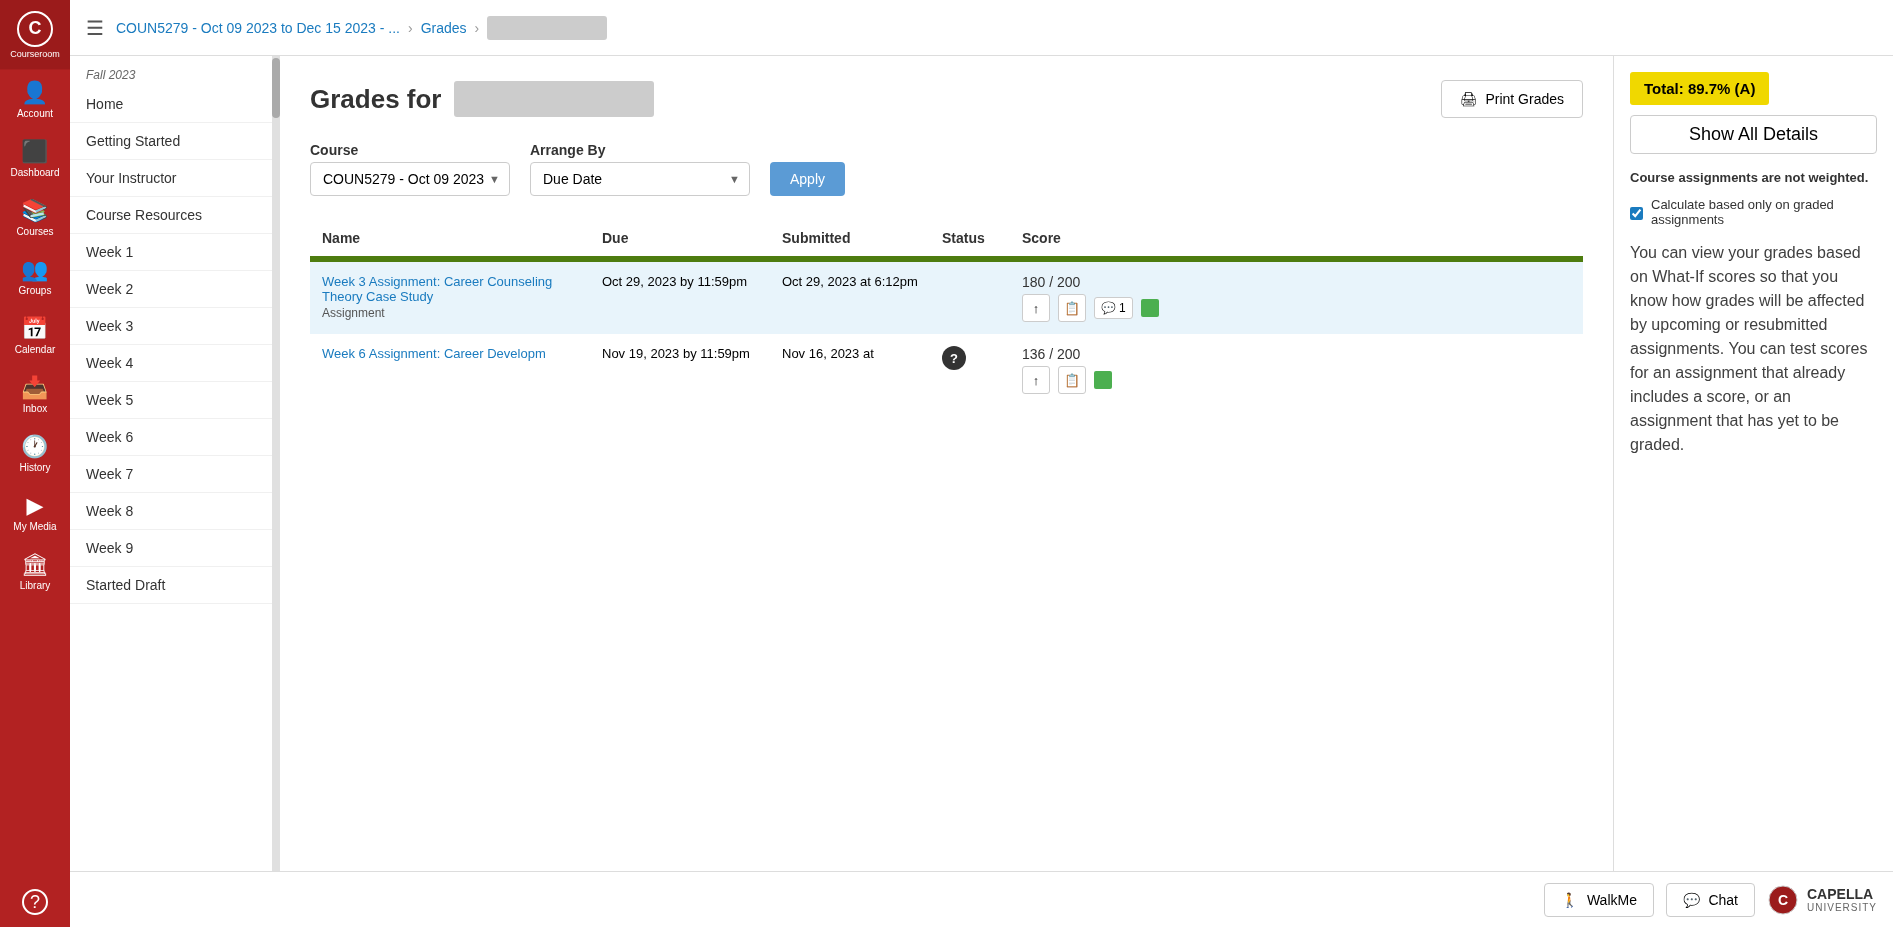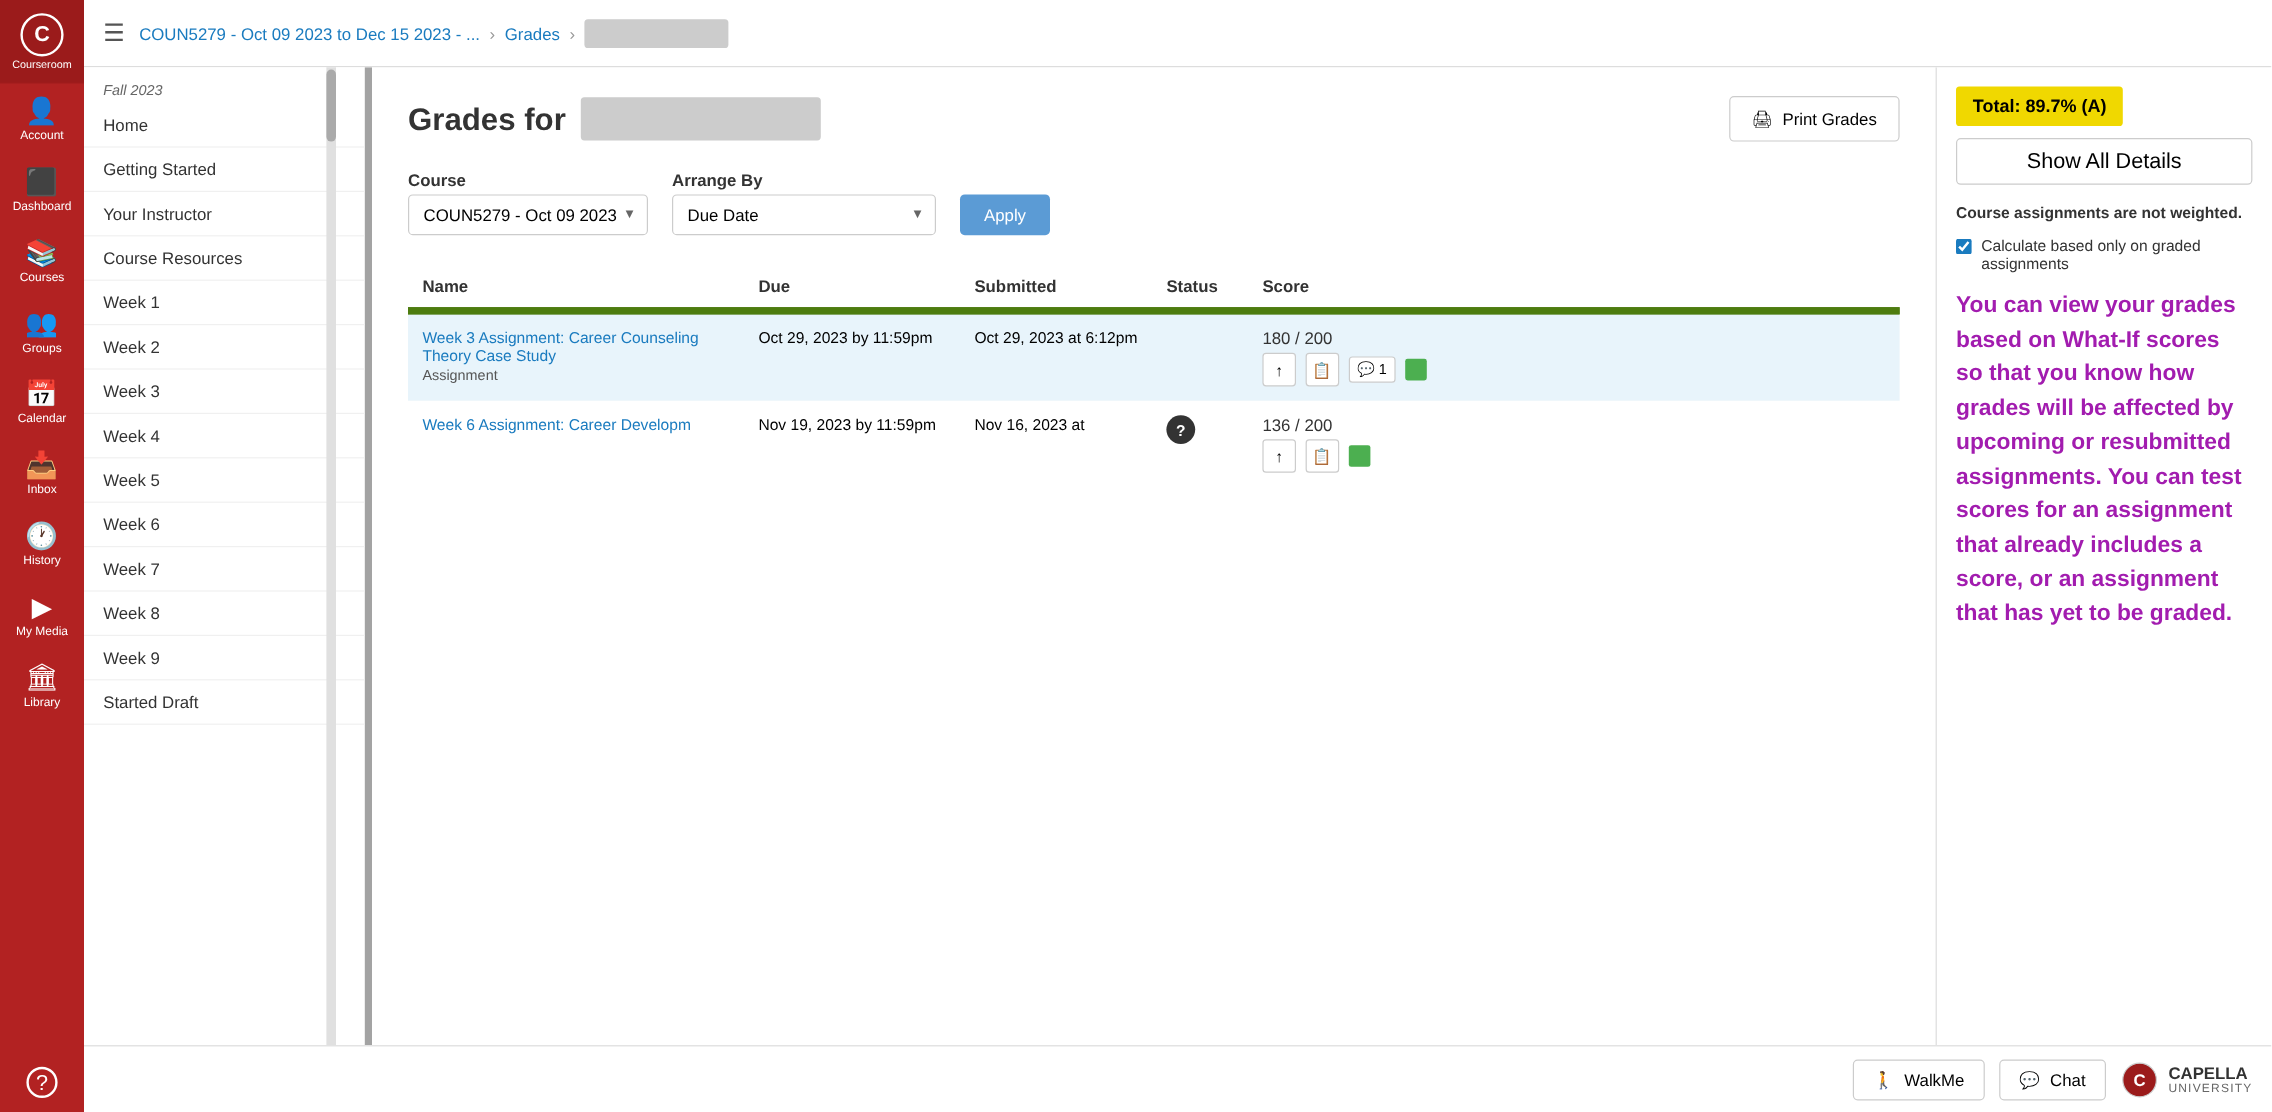--- a/index.html
+++ b/index.html
@@ -47,23 +47,23 @@
       justify-content: center;
       padding: 10px 4px;
       cursor: pointer;
       color: white;
     }
     .icon-nav-item .nav-icon { font-size: 22px; margin-bottom: 2px; }
     .icon-nav-item .nav-label { font-size: 10px; text-align: center; }
 
     
     .nav-panel {
-      width: 240px;
-      background: #fff;
-      border-right: 6px solid #a3a3a3;
+      width: 210px;
+      background: #fff;
+      border-right: 1px solid #a3a3a3;
       overflow-y: auto;
       flex-shrink: 0;
     }
     .nav-panel .semester-label {
       padding: 12px 16px 4px;
       font-size: 12px;
       color: #666;
       font-style: italic;
     }
     .nav-panel .nav-item {
@@ -293,27 +293,27 @@
       text-align: center;
     }
     .not-weighted-text {
       font-size: 13px;
       font-weight: bold;
       color: #333;
       margin-bottom: 12px;
     }
     .checkbox-row {
       display: flex;
-      align-items: flex-start;
+      align-items: center;
       gap: 8px;
       margin-bottom: 14px;
     }
     .checkbox-row input[type="checkbox"] { margin-top: 2px; accent-color: #1a7bbf; }
     .checkbox-label { font-size: 13px; color: #333; }
-    .info-text { font-size: 19px; color: #a21caf; line-height: 1.5; font-weight: bold; }
+    .info-text { font-size: 16px; color: #404040; line-height: 1.5; }
 
     
     .bottom-bar {
       height: 56px;
       border-top: 1px solid #ddd;
       display: flex;
       align-items: center;
       justify-content: flex-end;
       padding: 0 16px;
       gap: 12px;

